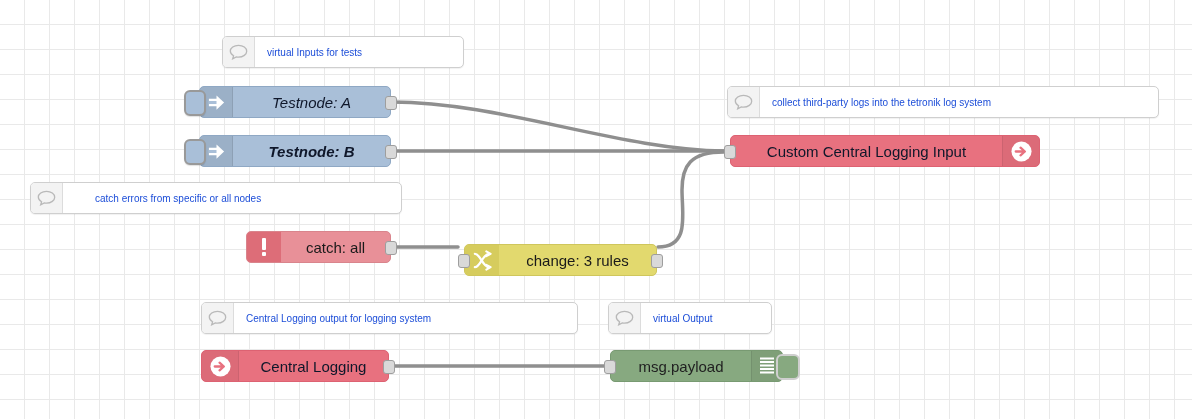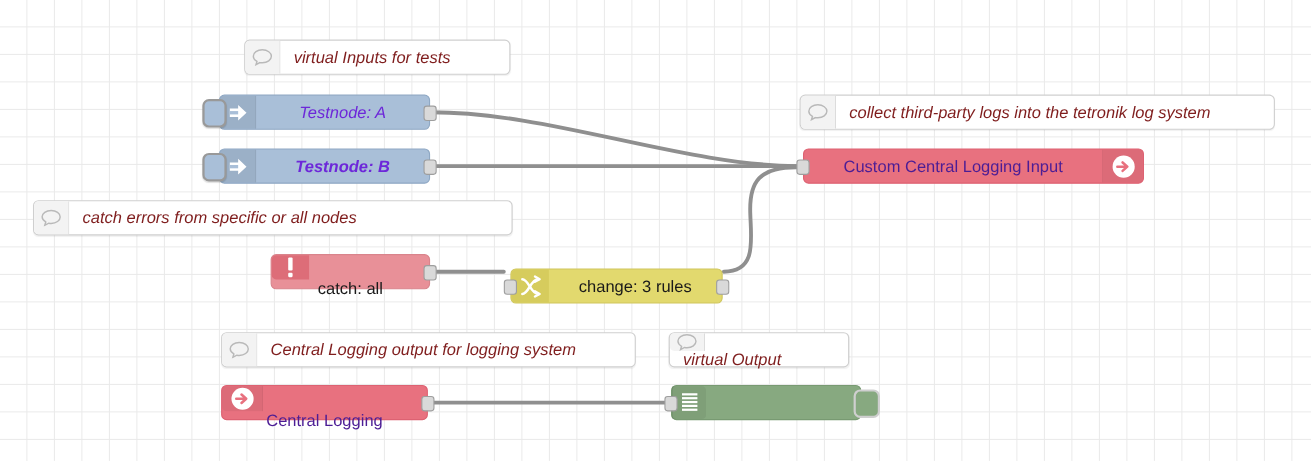--- a/index.html
+++ b/index.html
@@ -46,23 +46,22 @@
     border-right: 1px solid #dcdcdc;
     border-radius: 4px 0 0 4px;
     display: flex;
     align-items: center;
     justify-content: center;
   }
   .comment .label {
     display: flex;
     align-items: center;
     padding: 0 12px;
-    font-style: italic;
-    font-size: 15px;
-    color: #7f1d1d;
+    font-size: 10px;
+    color: #1d4ed8;
     white-space: nowrap;
   }
 
   
   .node {
     position: absolute;
     height: 32px;
     box-sizing: border-box;
     border-radius: 5px;
     display: flex;
@@ -80,21 +79,21 @@
     white-space: nowrap;
   }
 
   
   .node.inject {
     background: #a9bfd8;
     border: 1px solid #8fa8c4;
   }
   .node.inject .label {
     font-style: italic;
-    color: #6d28d9;
+    color: #0f172a;
   }
   .node.inject .icon-box {
     width: 32px;
     background: rgba(0,0,0,0.08);
     border-right: 1px solid rgba(0,0,0,0.09);
     border-radius: 4px 0 0 4px;
     display: flex;
     align-items: center;
     justify-content: center;
   }
@@ -110,36 +109,35 @@
     border-radius: 6px;
     box-shadow: 0 1px 1px rgba(0,0,0,0.12);
     z-index: 7;
   }
 
   
   .node.red {
     background: #e8717f;
     border: 1px solid #dd6272;
   }
-  .node.red .label { color: #4c1d95; }
+  .node.red .label { color: #0f172a; }
   .node.red .icon-box {
     width: 36px;
     background: rgba(0,0,0,0.05);
     display: flex;
     align-items: center;
     justify-content: center;
   }
   .node.red .icon-box.left  { border-radius: 4px 0 0 4px; border-right: 1px solid rgba(0,0,0,0.07); }
   .node.red .icon-box.right { border-radius: 0 4px 4px 0; border-left: 1px solid rgba(0,0,0,0.07); }
 
   
   .node.catch {
     background: #e89098;
     border: 1px solid #d9848c;
-    flex-direction: column;
   }
   .node.catch .icon-box {
     width: 34px;
     background: #dd6d78;
     border-radius: 4px 0 0 4px;
     display: flex;
     align-items: center;
     justify-content: center;
   }
 
@@ -229,40 +227,40 @@
 
   <div class="comment" style="left:727px; top:86px; width:432px;">
     <div class="icon-box">
       <svg width="19" height="16" viewBox="0 0 19 16" aria-hidden="true">
         <path d="M9.5 1.3C4.9 1.3 1.3 3.9 1.3 7.1c0 1.9 1.3 3.6 3.3 4.7l-.9 3 3.6-1.9c.7.1 1.4.2 2.2.2 4.6 0 8.2-2.6 8.2-5.9S14.1 1.3 9.5 1.3z" fill="none" stroke="#b9b9b9" stroke-width="1.3"></path>
       </svg>
     </div>
     <div class="label">collect third-party logs into the tetronik log system</div>
   </div>
 
-  <div class="comment" style="left:30px; top:182px; width:436px;">
+  <div class="comment" style="left:30px; top:182px; width:372px;gap:20px;">
     <div class="icon-box">
       <svg width="19" height="16" viewBox="0 0 19 16" aria-hidden="true">
         <path d="M9.5 1.3C4.9 1.3 1.3 3.9 1.3 7.1c0 1.9 1.3 3.6 3.3 4.7l-.9 3 3.6-1.9c.7.1 1.4.2 2.2.2 4.6 0 8.2-2.6 8.2-5.9S14.1 1.3 9.5 1.3z" fill="none" stroke="#b9b9b9" stroke-width="1.3"></path>
       </svg>
     </div>
     <div class="label">catch errors from specific or all nodes</div>
   </div>
 
 
   <div class="comment" style="left:201px; top:302px; width:377px;">
     <div class="icon-box">
       <svg width="19" height="16" viewBox="0 0 19 16" aria-hidden="true">
         <path d="M9.5 1.3C4.9 1.3 1.3 3.9 1.3 7.1c0 1.9 1.3 3.6 3.3 4.7l-.9 3 3.6-1.9c.7.1 1.4.2 2.2.2 4.6 0 8.2-2.6 8.2-5.9S14.1 1.3 9.5 1.3z" fill="none" stroke="#b9b9b9" stroke-width="1.3"></path>
       </svg>
     </div>
     <div class="label">Central Logging output for logging system</div>
   </div>
 
-  <div class="comment" style="left:608px; top:302px; width:164px;flex-direction:column;">
+  <div class="comment" style="left:608px; top:302px; width:164px;">
     <div class="icon-box">
       <svg width="19" height="16" viewBox="0 0 19 16" aria-hidden="true">
         <path d="M9.5 1.3C4.9 1.3 1.3 3.9 1.3 7.1c0 1.9 1.3 3.6 3.3 4.7l-.9 3 3.6-1.9c.7.1 1.4.2 2.2.2 4.6 0 8.2-2.6 8.2-5.9S14.1 1.3 9.5 1.3z" fill="none" stroke="#b9b9b9" stroke-width="1.3"></path>
       </svg>
     </div>
     <div class="label">virtual Output</div>
   </div>
 
   <div class="node inject" style="left:199px; top:86px; width:192px;">
     <div class="inject-btn"></div>
@@ -317,33 +315,34 @@
         <path d="M3 4 C 9 4, 11 18, 18 18" fill="none" stroke="#ffffff" stroke-width="2.4" stroke-linecap="round"></path>
         <path d="M3 18 C 9 18, 11 4, 18 4" fill="none" stroke="#ffffff" stroke-width="2.4" stroke-linecap="round"></path>
         <path d="M15 1.5 L19.5 4 L15 6.5" fill="none" stroke="#ffffff" stroke-width="2.2" stroke-linecap="round" stroke-linejoin="round"></path>
         <path d="M15 15.5 L19.5 18 L15 20.5" fill="none" stroke="#ffffff" stroke-width="2.2" stroke-linecap="round" stroke-linejoin="round"></path>
       </svg>
     </div>
     <div class="label">change: 3 rules</div>
     <div class="port out"></div>
   </div>
 
-  <div class="node red" style="left:201px; top:350px; width:188px;flex-direction:column;">
+  <div class="node red" style="left:201px; top:350px; width:188px;">
     <div class="icon-box left">
       <svg width="23" height="23" viewBox="0 0 24 24" aria-hidden="true">
         <circle cx="12" cy="12" r="10.5" fill="#ffffff"></circle>
         <path d="M6 12 h7.5 M11 8 l4.5 4 -4.5 4" fill="none" stroke="#e8717f" stroke-width="2.4" stroke-linecap="round" stroke-linejoin="round"></path>
       </svg>
     </div>
     <div class="label">Central Logging</div>
     <div class="port out"></div>
   </div>
 
   <div class="node debug" style="left:610px; top:350px; width:173px;">
     <div class="port in"></div>
+    <div class="label">msg.payload</div>
     <div class="icon-box">
       <svg width="16" height="20" viewBox="0 0 16 20" aria-hidden="true">
         <rect x="1" y="1.5" width="14" height="2" fill="#ffffff"></rect>
         <rect x="1" y="5" width="14" height="2" fill="#ffffff"></rect>
         <rect x="1" y="8.5" width="14" height="2" fill="#ffffff"></rect>
         <rect x="1" y="12" width="14" height="2" fill="#ffffff"></rect>
         <rect x="1" y="15.5" width="14" height="2" fill="#ffffff"></rect>
       </svg>
     </div>
     <div class="debug-btn"></div>

